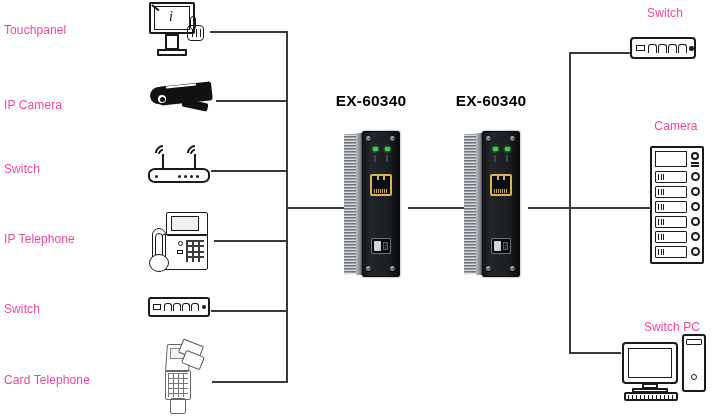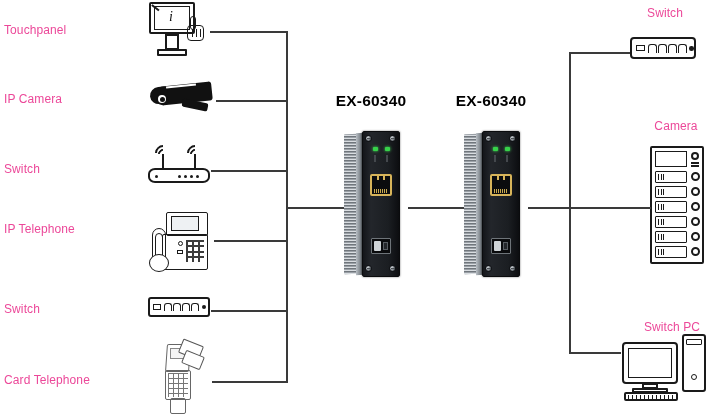--- a/index.html
+++ b/index.html
@@ -116,23 +116,23 @@
     content:"";position:absolute;left:11px;top:3px;width:5px;height:8px;
     background:#23262a;border:1px solid #585d62;box-sizing:border-box;
   }
 </style>
 </head>
 <body>
 
 <div id="stage">
 
   <div class="lbl lbl-left" style="top:24px">Touchpanel</div>
-  <div class="lbl lbl-left" style="top:93px">IP Camera</div>
+  <div class="lbl lbl-left" style="top:99px">IP Camera</div>
   <div class="lbl lbl-left" style="top:163px">Switch</div>
-  <div class="lbl lbl-left" style="top:223px">IP Telephone</div>
+  <div class="lbl lbl-left" style="top:233px">IP Telephone</div>
   <div class="lbl lbl-left" style="top:303px">Switch</div>
   <div class="lbl lbl-left" style="top:374px">Card Telephone</div>
 
   <div class="icon" style="left:148px;top:2px;width:62px;height:56px">
     <div class="bx" style="left:1px;top:0;width:46px;height:32px;border-radius:2px"></div>
     <div class="bx" style="left:6px;top:4px;width:36px;height:24px;border-width:1.5px"></div>
     <div style="position:absolute;left:21px;top:8px;font-size:14px;font-family:'Liberation Serif',serif;color:#111;line-height:1;font-style:italic">i</div>
     <div class="ln" style="left:4px;top:2px;width:9px;height:1.5px;transform:rotate(38deg);transform-origin:left center"></div>
 
     <div class="bx" style="left:17px;top:32px;width:14px;height:16px;border-width:2px"></div>

